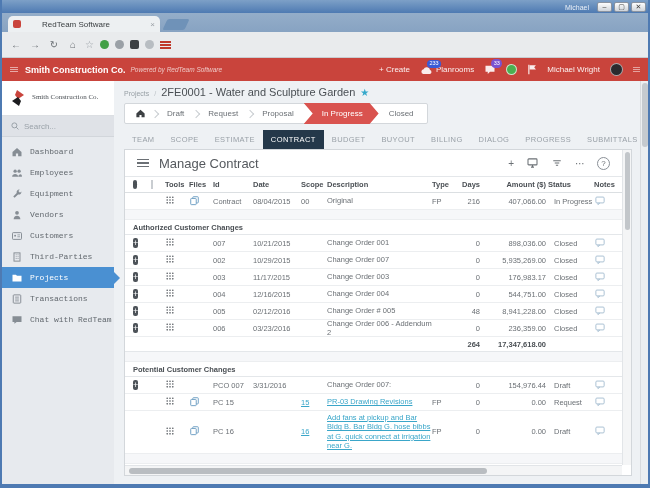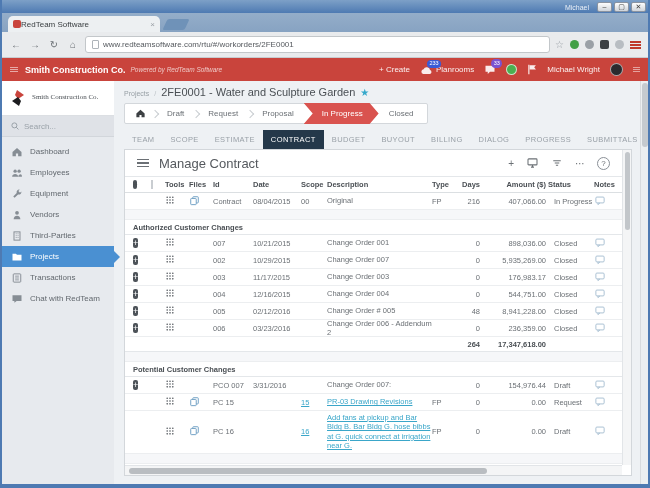--- a/index.html
+++ b/index.html
@@ -9,21 +9,21 @@
 
   
   .titlebar { height:13px; display:flex; justify-content:flex-end; align-items:center; gap:3px; padding:1px 2px 0 2px;
               background:linear-gradient(#7da0c7,#4e7ab2); }
   .profile-chip { font-size:7px; color:#eaf0f7; padding:0 5px; }
   .winbtn { width:15px; height:10px; background:linear-gradient(#fdfdfd,#cfd4da); border:1px solid #8a93a0; border-radius:2px;
             font-size:7px; line-height:8px; text-align:center; color:#444; }
 
   
   .tabstrip { height:19px; background:linear-gradient(#94adc9,#87a3c2); display:flex; align-items:flex-end; padding-left:6px; }
-  .tab { width:152px; height:16px; background:#edf0f2; border-radius:5px 5px 0 0; display:flex; align-items:center; gap:0; padding:0 5px; }
+  .tab { width:152px; height:16px; background:#edf0f2; border-radius:5px 5px 0 0; display:flex; align-items:center; gap:21px; padding:0 5px; }
   .favicon { width:8px; height:8px; background:#c9443c; border-radius:2px; flex:none; }
   .tab-title { font-size:8px; color:#3c4043; flex:1; white-space:nowrap; overflow:hidden; }
   .tab-close { font-size:8px; color:#9aa0a6; }
   .newtab-stub { width:22px; height:11px; background:#6f92b8; border-radius:2px; margin:0 0 2px 5px; transform:skewX(-25deg); }
 
   
   .toolbar { height:26px; background:#e9ebed; border-bottom:1px solid #c8ccd0; display:flex; align-items:center; gap:5px; padding:0 7px; }
   .navbtn { font-size:10px; color:#6b7075; width:14px; text-align:center; }
   .urlbar { flex:1; height:17px; background:#fff; border:1px solid #c3c7ca; border-radius:3px; display:flex; align-items:center; gap:4px; padding:0 6px; }
   .doc-icon { width:7px; height:9px; border:1px solid #aeb4b9; border-radius:1px; flex:none; }
@@ -58,21 +58,21 @@
   
   .body-row { flex:1; display:flex; overflow:hidden; background:#eef1f4; }
 
   
   .sidebar { width:112px; background:#e7eaee; display:flex; flex-direction:column; flex:none; overflow:visible; z-index:3; }
   .logo-block { background:#fff; padding:7px 6px; display:flex; align-items:center; gap:4px; border-bottom:1px solid #dcdfe3; }
   .logo-text { font-family:"Liberation Serif","DejaVu Serif",serif; font-size:7px; color:#4a4f54; line-height:1.1; }
   .search-row { height:21px; background:#dfe2e7; border-bottom:1px solid #d2d6db; display:flex; align-items:center; gap:4px; padding:0 8px; }
   .search-row input { border:none; background:transparent; outline:none; font-size:8px; color:#6b7075; width:70px; font-family:inherit; }
   .search-row input::placeholder { color:#9aa2a9; }
-  .side-nav { padding-top:4px; }
+  .side-nav { padding-top:4px;font-family:Liberation Mono, monospace; }
   .side-item { height:21px; display:flex; align-items:center; gap:7px; padding:0 9px; position:relative; cursor:default; }
   .side-item .lbl { font-size:8px; color:#62686e; white-space:nowrap; }
   .side-item.active { background:#4a90d2; }
   .side-item.active .lbl { color:#fff; }
   .side-item.active::after { content:""; position:absolute; right:-6px; top:50%; margin-top:-6px;
      border-top:6px solid transparent; border-bottom:6px solid transparent; border-left:6px solid #4a90d2; }
   .sicon { width:12px; height:12px; flex:none; display:flex; }
 
   
   .main { flex:1; display:flex; flex-direction:column; padding:5px 8px 2px 10px; overflow:hidden; }
@@ -152,24 +152,20 @@
     <div class="newtab-stub"></div>
   </div>
 
   <div class="toolbar">
     <span id="nav-buttons" style="display:flex;gap:5px;">
         <span class="navbtn">←</span>
         <span class="navbtn">→</span>
         <span class="navbtn">↻</span>
         <span class="navbtn">⌂</span>
       </span>
-    <div class="urlbar">
-      <span class="doc-icon"></span>
-      <span class="url-text">www.redteamsoftware.com/rtu/#/workorders/2FE0001</span>
-    </div>
     <div class="tb-right">
       <span class="star">☆</span>
       <span class="ext-dot ext-green"></span>
       <span class="ext-dot ext-gray"></span>
       <span class="ext-dark"></span>
       <span class="ext-dot ext-drop"></span>
       <span class="chrome-menu">
           <i></i>
           <i></i>
           <i></i>
@@ -264,20 +260,30 @@
               <svg width="12" height="12" viewBox="0 0 16 16">
                 <circle cx="8" cy="5" r="2.5" fill="#868d94"></circle>
                 <path d="M3.5 13.5c0-3 2.5-4.5 4.5-4.5s4.5 1.5 4.5 4.5z" fill="#868d94"></path>
               </svg>
             </span>
             <span class="lbl">Vendors</span>
           </div>
           <div class="side-item">
             <span class="sicon">
               <svg width="12" height="12" viewBox="0 0 16 16">
+                <rect x="2" y="3.5" width="12" height="9" rx="1" fill="none" stroke="#868d94" stroke-width="1.3"></rect>
+                <circle cx="5.5" cy="7.5" r="1.3" fill="#868d94"></circle>
+                <path d="M8.5 6.5H12M8.5 9H12" stroke="#868d94" stroke-width="1"></path>
+              </svg>
+            </span>
+            <span class="lbl">Customers</span>
+          </div>
+          <div class="side-item">
+            <span class="sicon">
+              <svg width="12" height="12" viewBox="0 0 16 16">
                 <rect x="4" y="2.5" width="8" height="11" fill="none" stroke="#868d94" stroke-width="1.3"></rect>
                 <path d="M6.3 5h1.2M8.8 5H10M6.3 7.5h1.2M8.8 7.5H10M6.3 10h1.2M8.8 10H10" stroke="#868d94" stroke-width="1.1"></path>
               </svg>
             </span>
             <span class="lbl">Third-Parties</span>
           </div>
           <div class="side-item active">
             <span class="sicon">
               <svg width="12" height="12" viewBox="0 0 16 16">
                 <path d="M2 3.5h4.5L8 5h6v7.5H2z" fill="#ffffff"></path>

